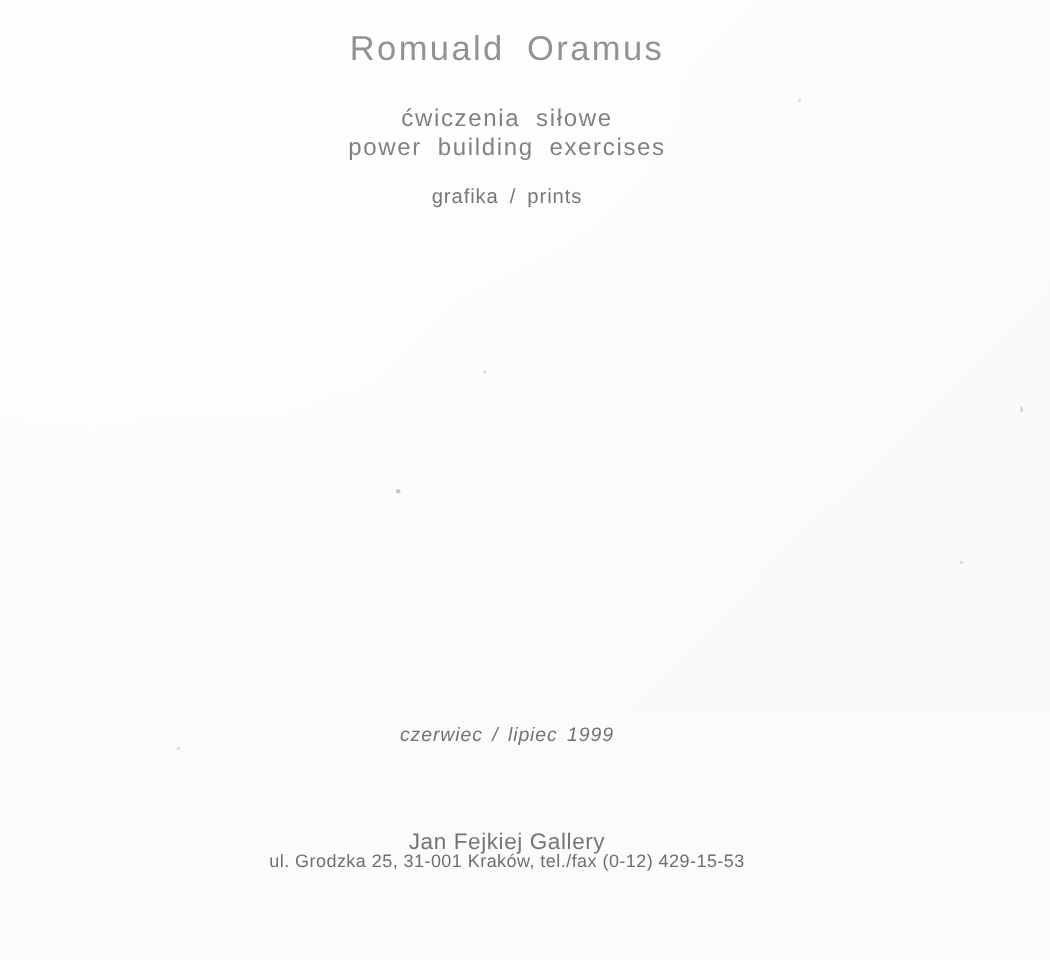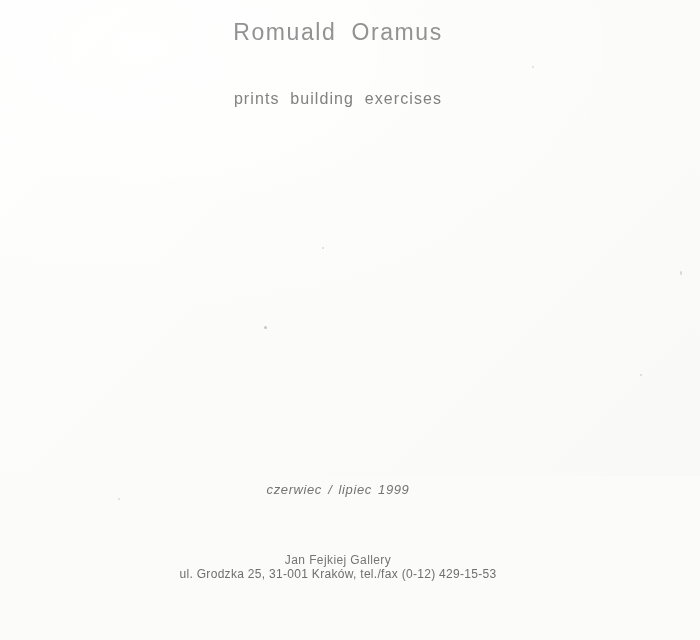--- a/index.html
+++ b/index.html
@@ -69,21 +69,21 @@
   .dates {
     top: 482px;
     font-size: 13px;
     color: #737373;
     letter-spacing: 0.6px;
     word-spacing: 2px;
     font-style: italic;
   }
   .gallery {
     top: 553px;
-    font-size: 12px;
+    font-size: 15px;
     color: #757575;
     letter-spacing: 0.4px;
   }
   .address {
     top: 566.5px;
     font-size: 12px;
     color: #6f6f6f;
     letter-spacing: 0.3px;
   }
   
@@ -102,23 +102,25 @@
   .speck.s5 { left: 532px; top: 66px;  width: 1.5px; height: 1.5px; opacity: 0.3; }
   .speck.s6 { left: 118px; top: 498px; width: 1.5px; height: 1.5px; opacity: 0.3; }
 </style>
 </head>
 <body>
 
 <div class="sheet">
 
   <div class="line artist-name">Romuald Oramus</div>
 
+  <div class="line title-pl">ćwiczenia siłowe</div>
 
-  <div class="line title-en">prints building exercises</div>
+  <div class="line title-en">power building exercises</div>
 
+  <div class="line medium">grafika / prints</div>
 
 
   <div class="line dates">czerwiec / lipiec 1999</div>
 
   <div class="line gallery">Jan Fejkiej Gallery</div>
 
   <div class="line address">ul. Grodzka 25, 31-001 Kraków, tel./fax (0-12) 429-15-53</div>
 
   <div class="speck s1"></div>
   <div class="speck s2"></div>

